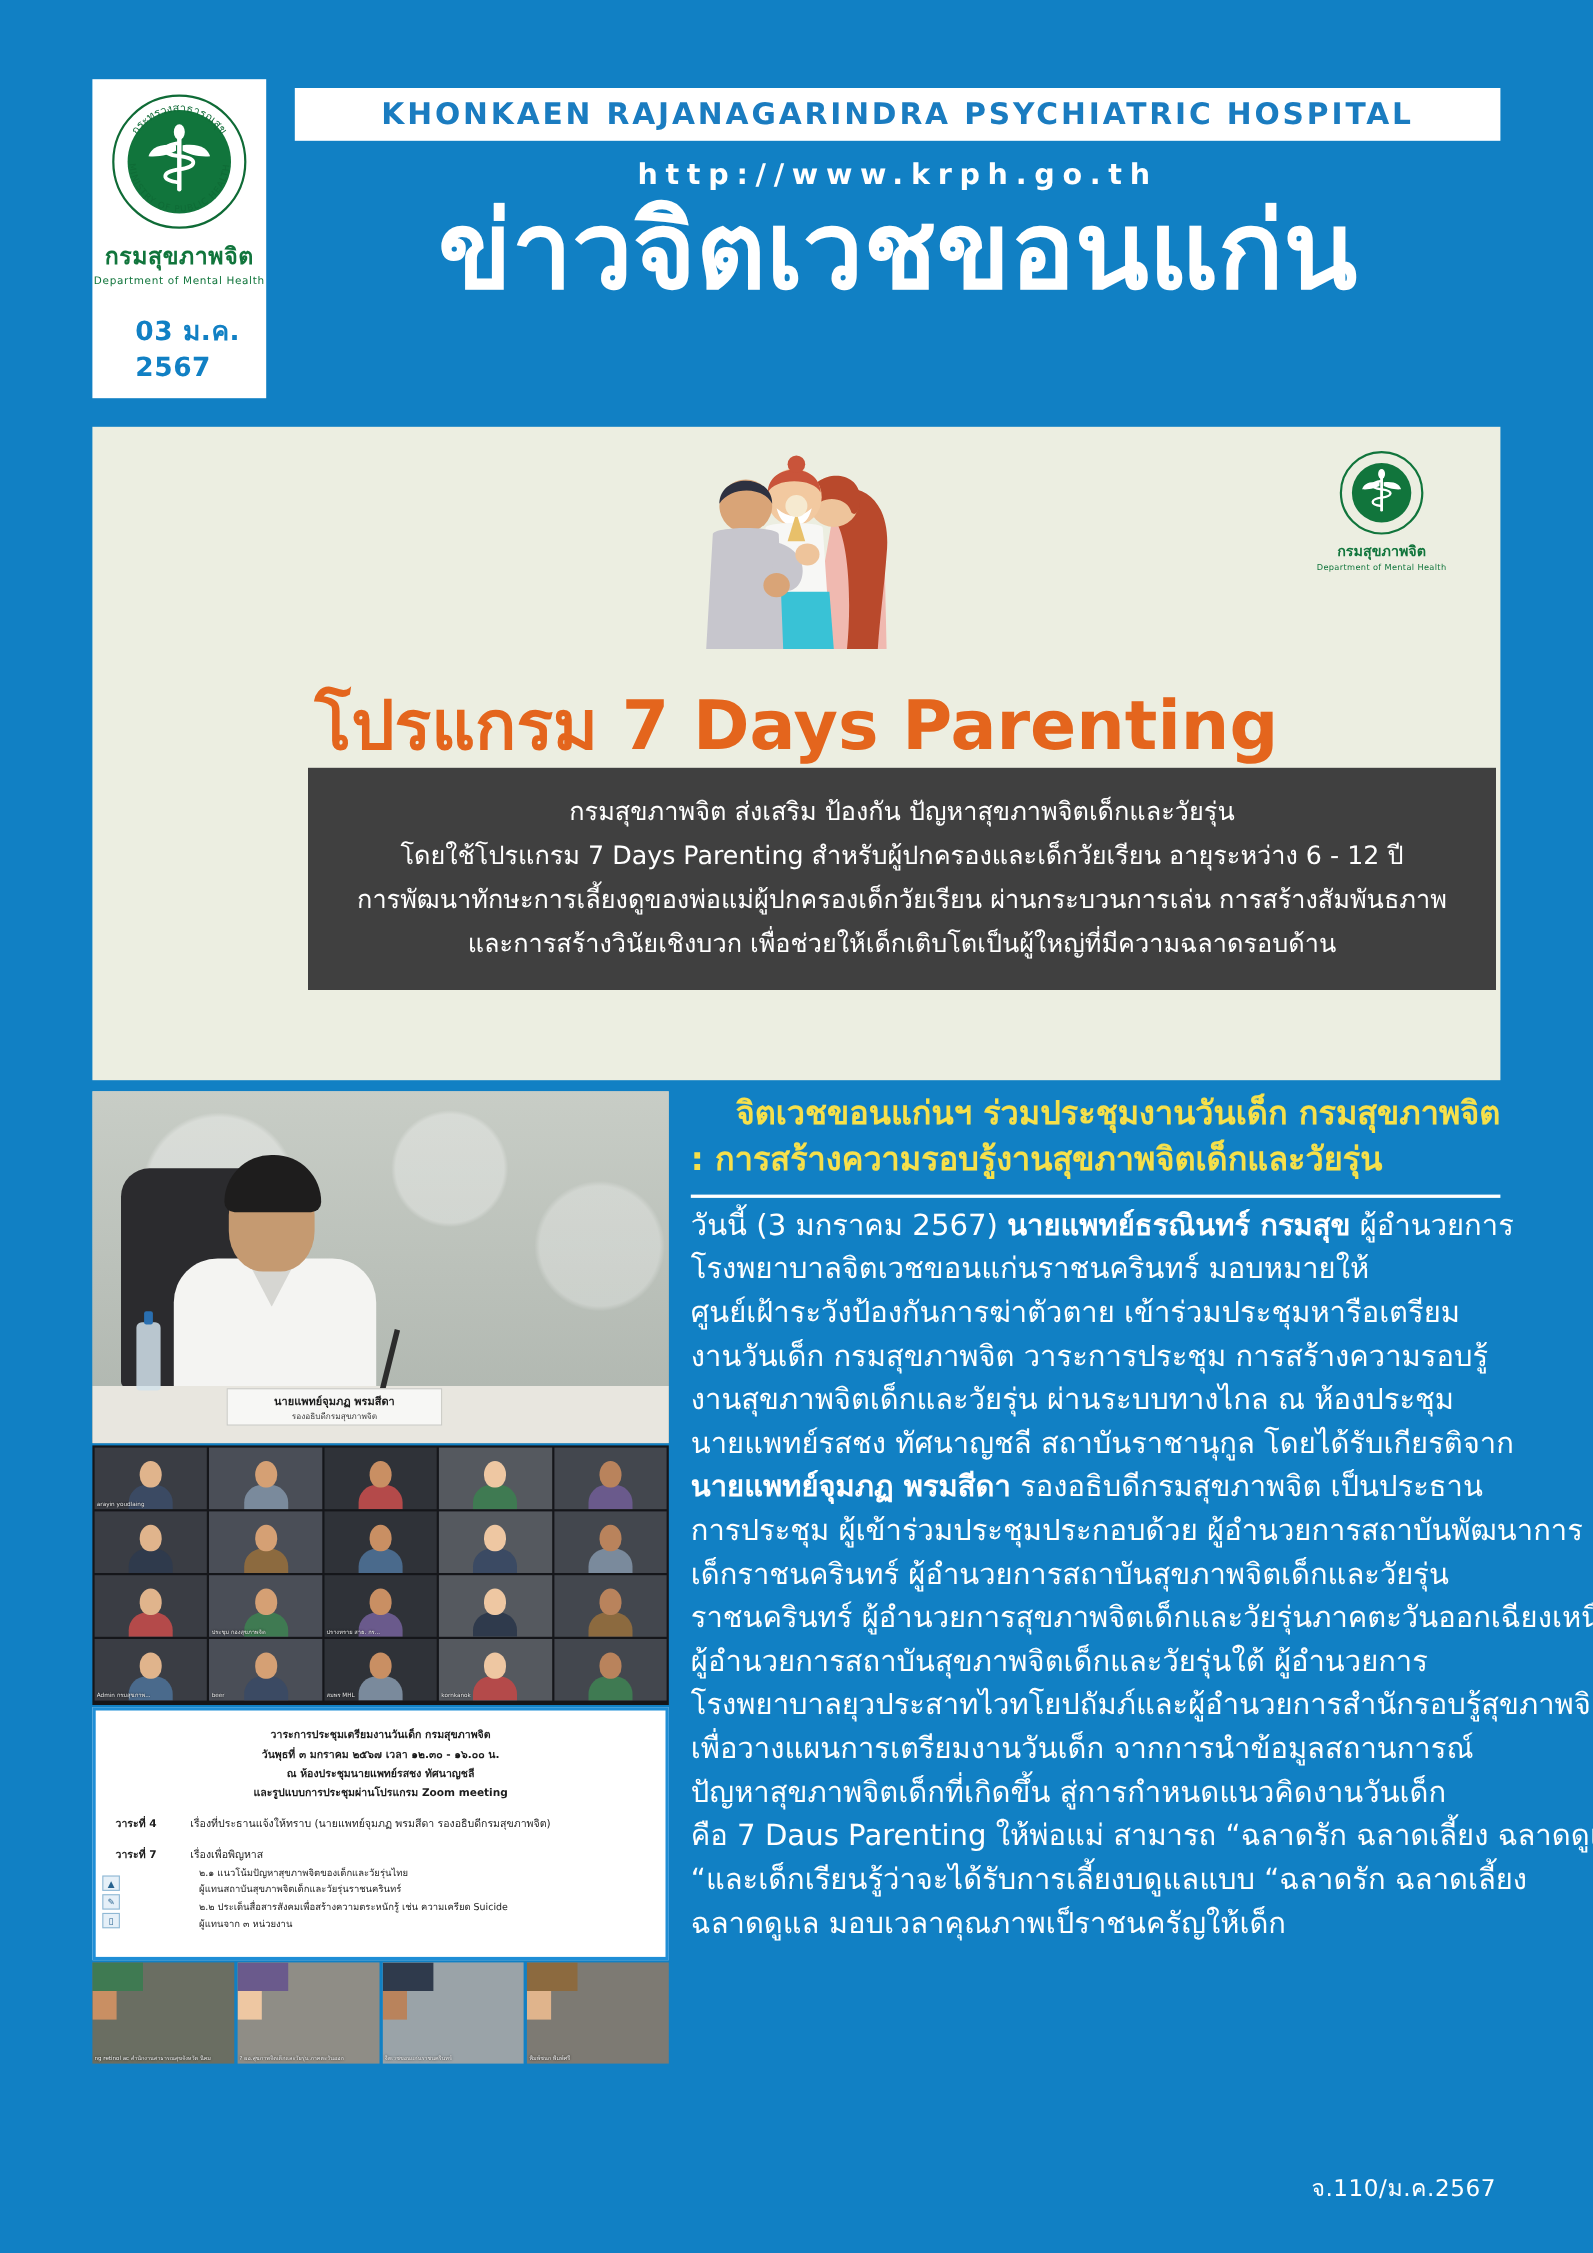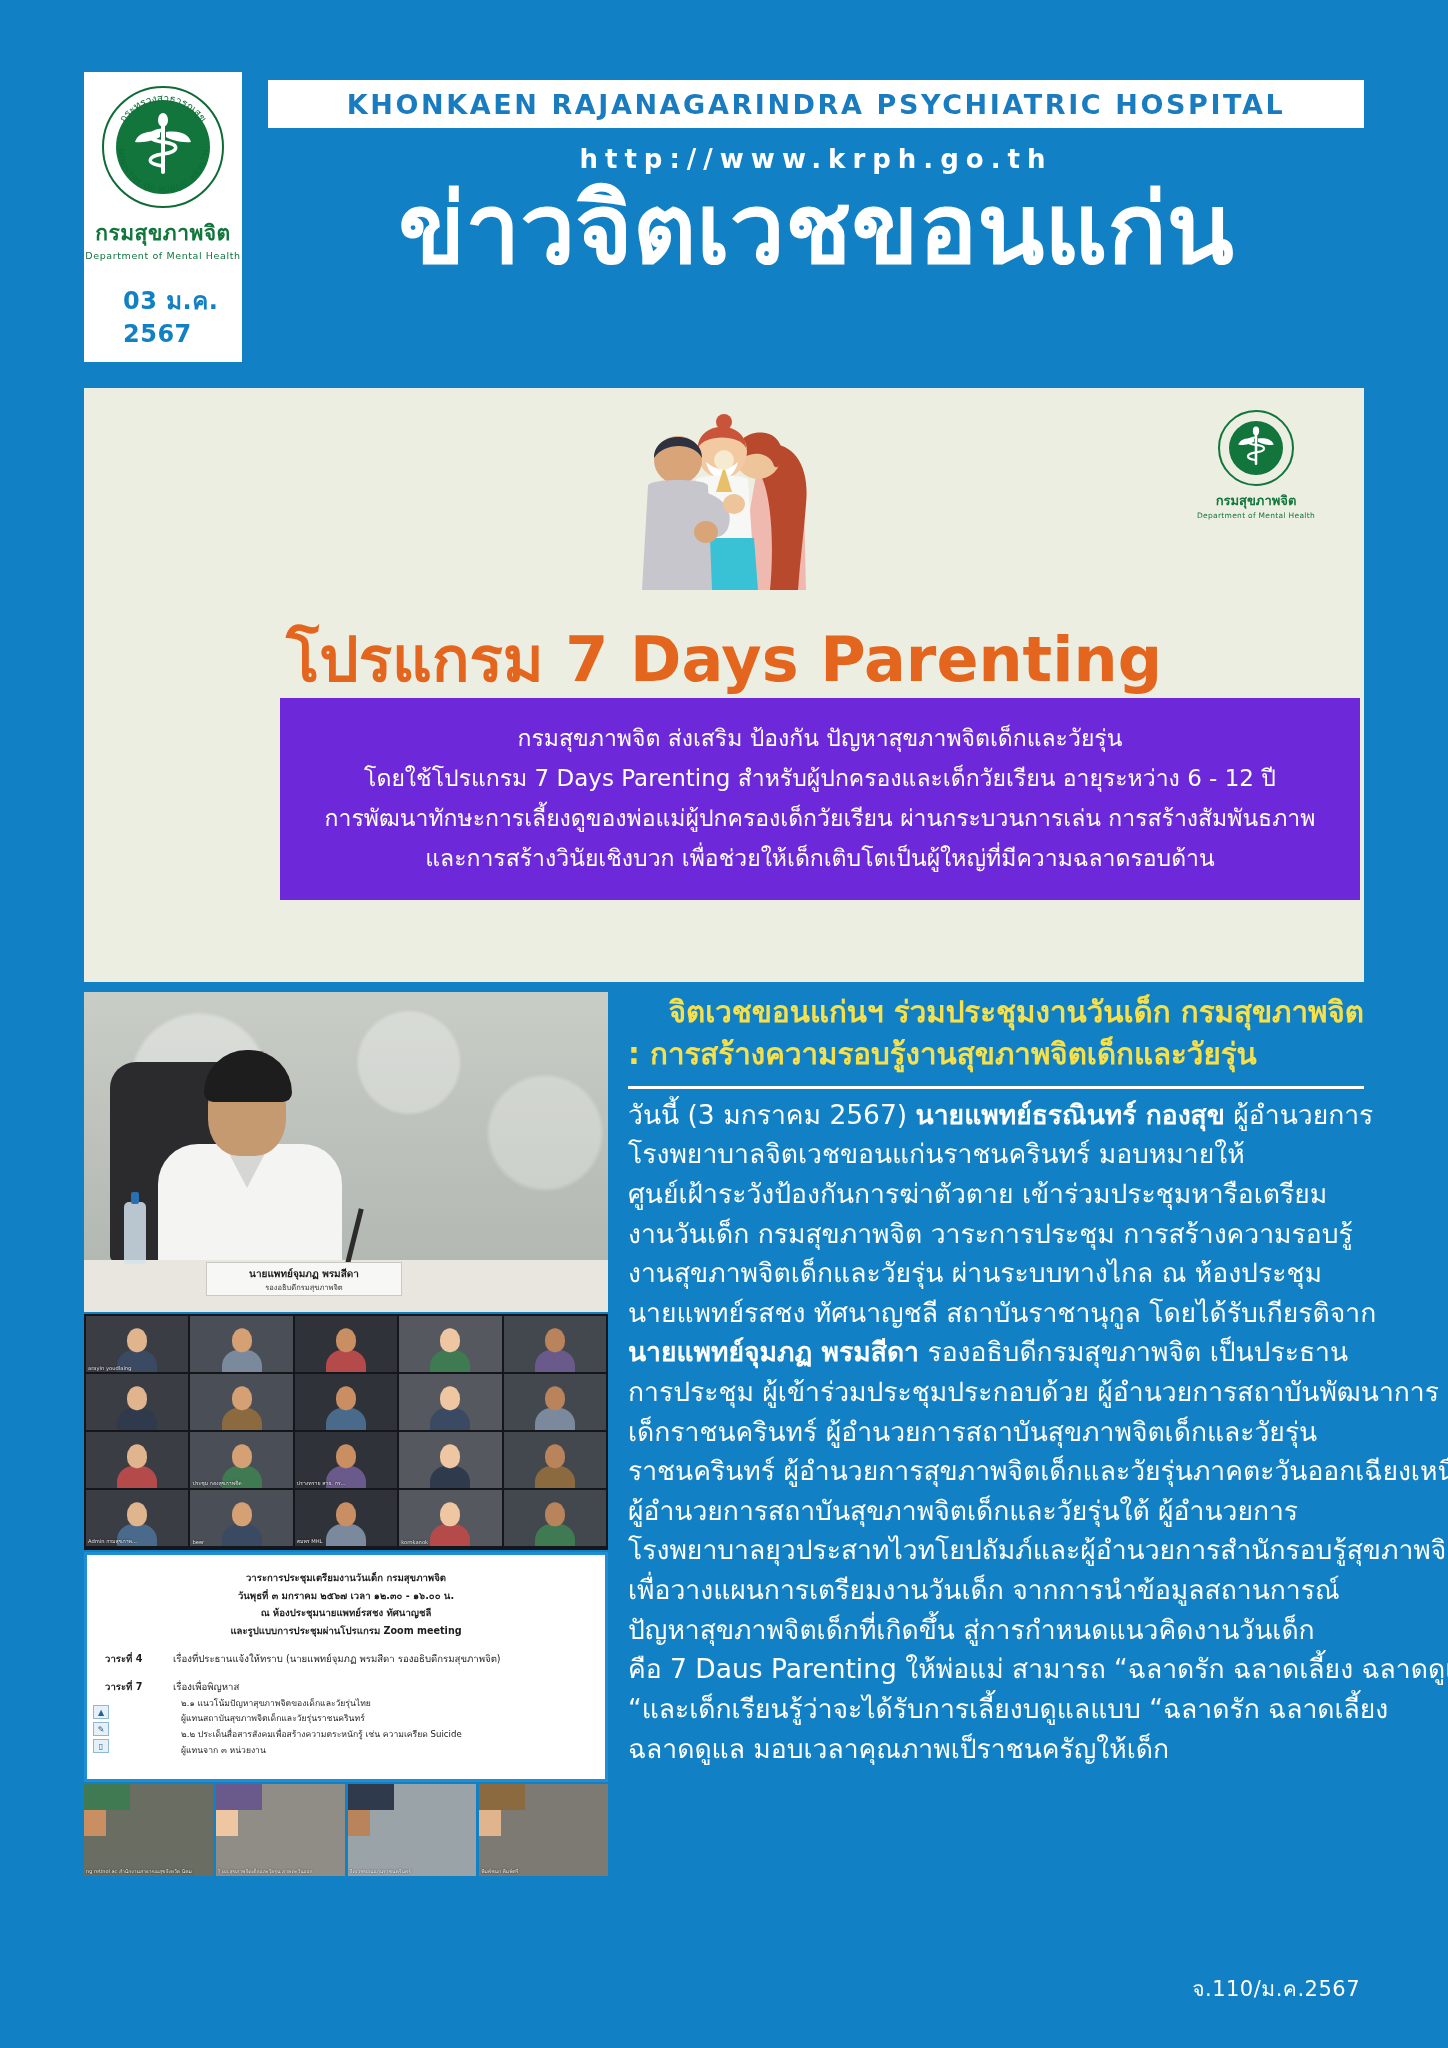--- a/index.html
+++ b/index.html
@@ -165,21 +165,21 @@
     text-align: center;
     color: #e4651d;
     font-size: 62px;
     font-weight: bold;
     white-space: nowrap;
   }
   .poster-box {
     position: absolute;
     left: 196px; top: 310px;
     width: 1080px;
-    background: #6d28d9;
+    background: #404040;
     padding: 20px 14px 22px;
     text-align: center;
   }
   .poster-box .ln {
     color: #ffffff;
     font-size: 23px;
     line-height: 1.74;
     white-space: nowrap;
   }
 
@@ -659,21 +659,21 @@
       </div>
   </div>
 
   <div class="article">
     <div class="headline">
       <div>จิตเวชขอนแก่นฯ ร่วมประชุมงานวันเด็ก กรมสุขภาพจิต</div>
       <div class="l2">: การสร้างความรอบรู้งานสุขภาพจิตเด็กและวัยรุ่น</div>
     </div>
     <div class="hr-split"></div>
     <div class="body-text" id="body-text">
-        <span class="ln">วันนี้ (3 มกราคม 2567) <b>นายแพทย์ธรณินทร์  กองสุข</b> ผู้อำนวยการ</span>
+        <span class="ln">วันนี้ (3 มกราคม 2567) <b>นายแพทย์ธรณินทร์  กรมสุข</b> ผู้อำนวยการ</span>
         <span class="ln">โรงพยาบาลจิตเวชขอนแก่นราชนครินทร์  มอบหมายให้</span>
         <span class="ln">ศูนย์เฝ้าระวังป้องกันการฆ่าตัวตาย เข้าร่วมประชุมหารือเตรียม</span>
         <span class="ln">งานวันเด็ก กรมสุขภาพจิต วาระการประชุม การสร้างความรอบรู้</span>
         <span class="ln">งานสุขภาพจิตเด็กและวัยรุ่น ผ่านระบบทางไกล ณ ห้องประชุม</span>
         <span class="ln">นายแพทย์รสชง ทัศนาญชลี สถาบันราชานุกูล โดยได้รับเกียรติจาก</span>
         <span class="ln"><b>นายแพทย์จุมภฏ  พรมสีดา</b> รองอธิบดีกรมสุขภาพจิต เป็นประธาน</span>
         <span class="ln">การประชุม ผู้เข้าร่วมประชุมประกอบด้วย ผู้อำนวยการสถาบันพัฒนาการ</span>
         <span class="ln">เด็กราชนครินทร์ ผู้อำนวยการสถาบันสุขภาพจิตเด็กและวัยรุ่น</span>
         <span class="ln">ราชนครินทร์ ผู้อำนวยการสุขภาพจิตเด็กและวัยรุ่นภาคตะวันออกเฉียงเหนือ</span>
         <span class="ln">ผู้อำนวยการสถาบันสุขภาพจิตเด็กและวัยรุ่นใต้  ผู้อำนวยการ</span>

